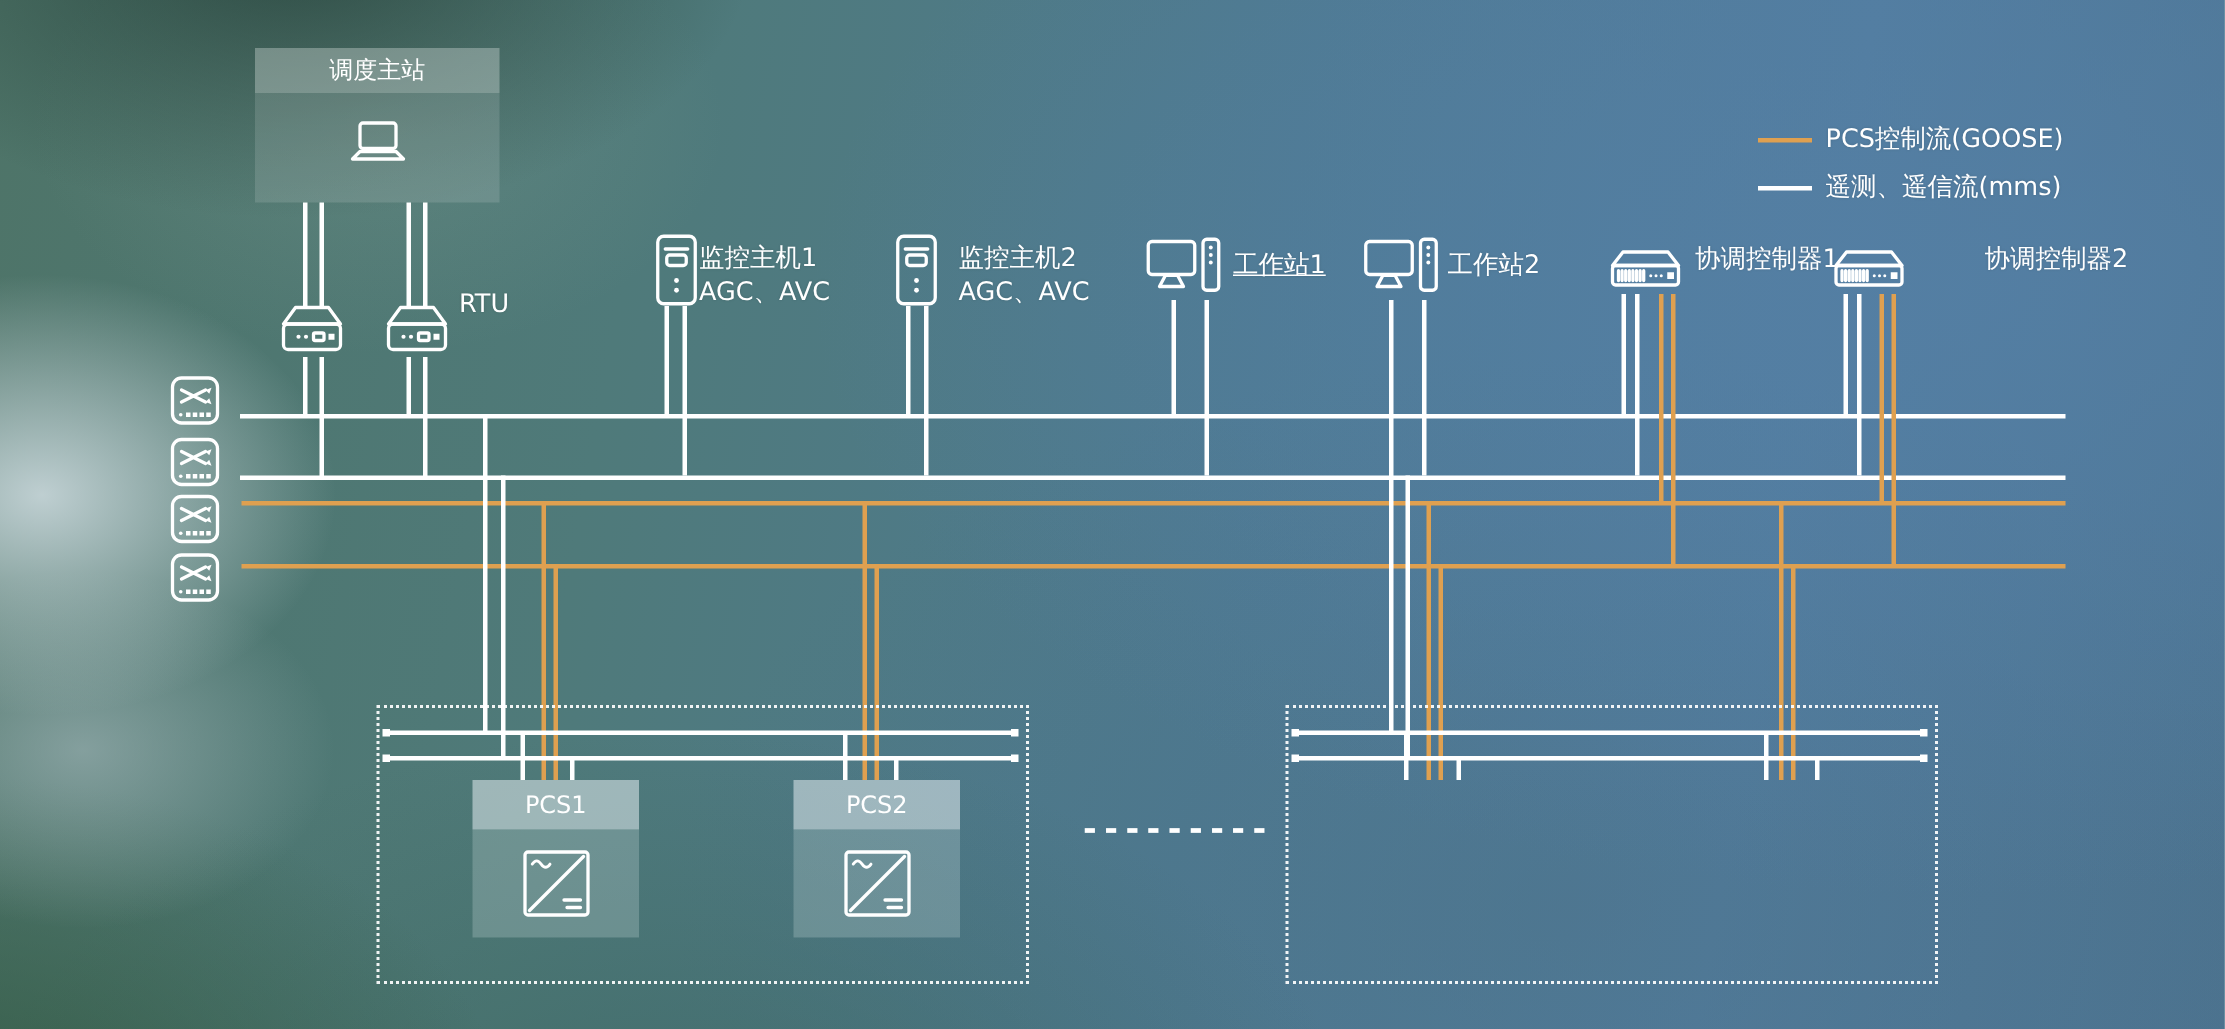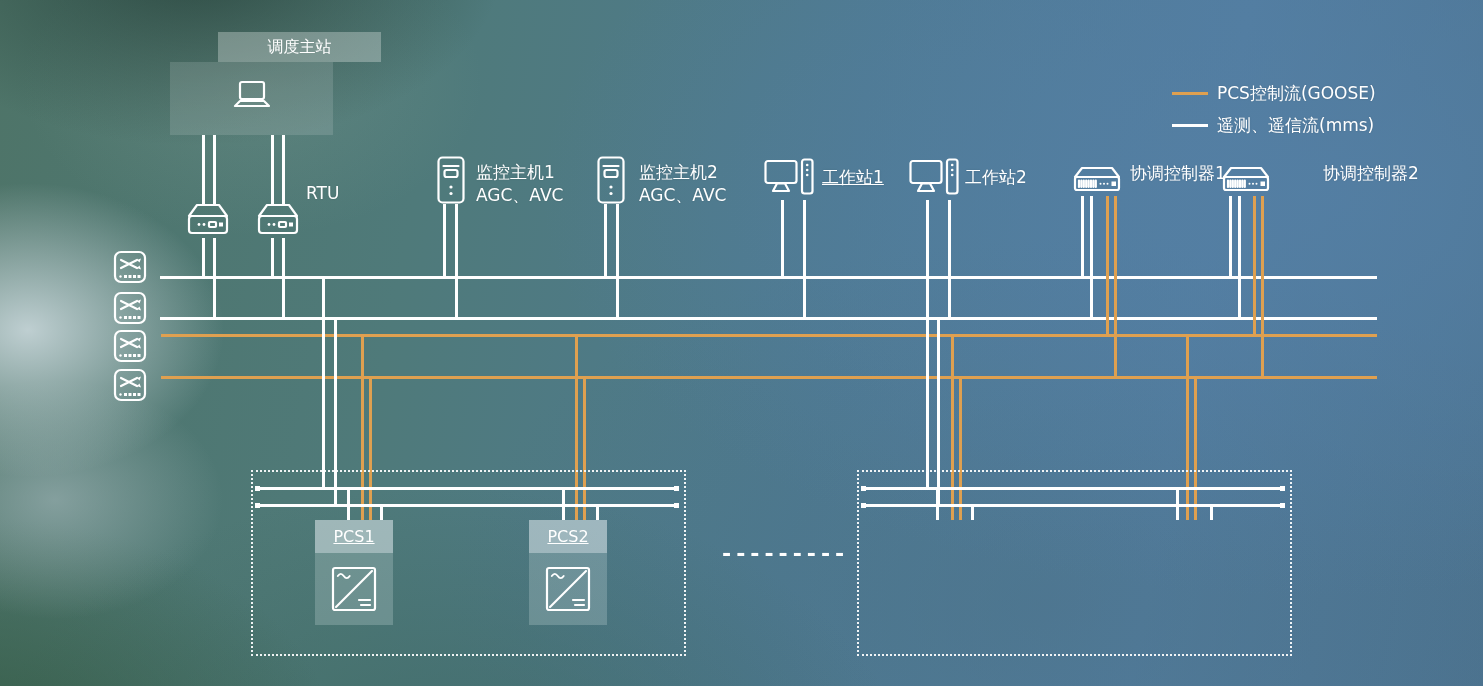--- a/index.html
+++ b/index.html
@@ -21,22 +21,22 @@
       linear-gradient(100deg,#4e7468 0%,#4f7a7a 28%,#4e7a91 55%,#527da0 78%,#4c7390 100%);
   }
   .hline,.vline{position:absolute; background:#fff;}
   .hline{height:3px;} .vline{width:3px;}
   .orange{background:#dfa050;}
   svg{display:block;}
   svg *{stroke:#fff; stroke-width:2.2; fill:none; stroke-linecap:round; stroke-linejoin:round;}
   svg .fill{fill:#fff; stroke:none;}
   .label{position:absolute; font-size:17px; line-height:23px; white-space:nowrap; text-shadow:0 0 2px rgba(0,0,0,.15);}
   .panel{position:absolute; background:rgba(222,230,228,.16);}
-  .panel-head{position:absolute; background:rgba(228,235,233,.34); display:flex; align-items:center; justify-content:center; font-size:16px;margin-left:48px;}
-  .pcs{position:absolute; width:78px;text-decoration:underline;}
+  .panel-head{position:absolute; background:rgba(228,235,233,.34); display:flex; align-items:center; justify-content:center; font-size:16px;}
+  .pcs{position:absolute; width:111px;}
   .pcs .head{height:33px; background:rgba(226,235,238,.55); display:flex; align-items:center; justify-content:center; font-size:16px;}
   .pcs .body{height:72px; background:rgba(212,226,229,.25); display:flex; align-items:center; justify-content:center;}
   .group-box{position:absolute; border:2px dotted rgba(255,255,255,.92);}
   .subbus{position:absolute; height:3px; background:#fff;}
   .subbus::before,.subbus::after{content:""; position:absolute; top:-1px; width:5px; height:5px; background:#fff;}
   .subbus::before{left:-2px;} .subbus::after{right:-2px;}
   .legend-swatch{position:absolute; width:36px; height:3px;}
   .ellipsis{position:absolute; font-size:22px; font-weight:bold; letter-spacing:5px; color:#fff;}
   .icon{position:absolute;}
 </style>
@@ -78,21 +78,21 @@
   <div class="icon" style="left:256px;top:202px;">
     <svg width="44" height="36" viewBox="0 0 44 36">
       <path d="M11 3 H33 L41 14 H3 Z"></path>
       <rect x="3" y="14" width="38" height="17" rx="3"></rect>
       <circle cx="13" cy="22.5" r="1.4" class="fill"></circle>
       <circle cx="18" cy="22.5" r="1.4" class="fill"></circle>
       <rect x="23" y="20" width="7" height="5" rx="1"></rect>
       <rect x="33" y="20.5" width="4" height="4" class="fill"></rect>
     </svg>
   </div>
-  <div class="label" style="left:306px;top:182px;">RTU</div>
+  <div class="label" style="left:306px;top:192px;">RTU</div>
 
   <div class="vline" style="left:202px;top:238px;height:40px;"></div>
   <div class="vline" style="left:213px;top:238px;height:81px;"></div>
   <div class="vline" style="left:271px;top:238px;height:40px;"></div>
   <div class="vline" style="left:282px;top:238px;height:81px;"></div>
 
   <div class="icon" style="left:111px;top:249px;">
     <svg width="38" height="36" viewBox="0 0 38 36">
       <rect x="4" y="3" width="30" height="30" rx="6"></rect>
       <path d="M10 11 L26 19 M10 19 L26 11"></path>
@@ -152,21 +152,21 @@
 
   <div class="icon" style="left:437px;top:156px;">
     <svg width="28" height="48" viewBox="0 0 28 48">
       <rect x="1.5" y="1.5" width="25" height="45" rx="4"></rect>
       <path d="M6.5 10 H21.5"></path>
       <rect x="7.5" y="14" width="13" height="7" rx="2"></rect>
       <circle cx="14" cy="31" r="1.6" class="fill"></circle>
         <circle cx="14" cy="37.5" r="1.6" class="fill"></circle>
     </svg>
   </div>
-  <div class="label" style="left:476px;top:161px;">
+  <div class="label" style="left:466px;top:161px;">
     <div>监控主机1</div>
     <div>AGC、AVC</div>
   </div>
   <div class="vline" style="left:443px;top:204px;height:72px;"></div>
   <div class="vline" style="left:455px;top:204px;height:113px;"></div>
 
   <div class="icon" style="left:597px;top:156px;">
     <svg width="28" height="48" viewBox="0 0 28 48">
       <rect x="1.5" y="1.5" width="25" height="45" rx="4"></rect>
       <path d="M6.5 10 H21.5"></path>

